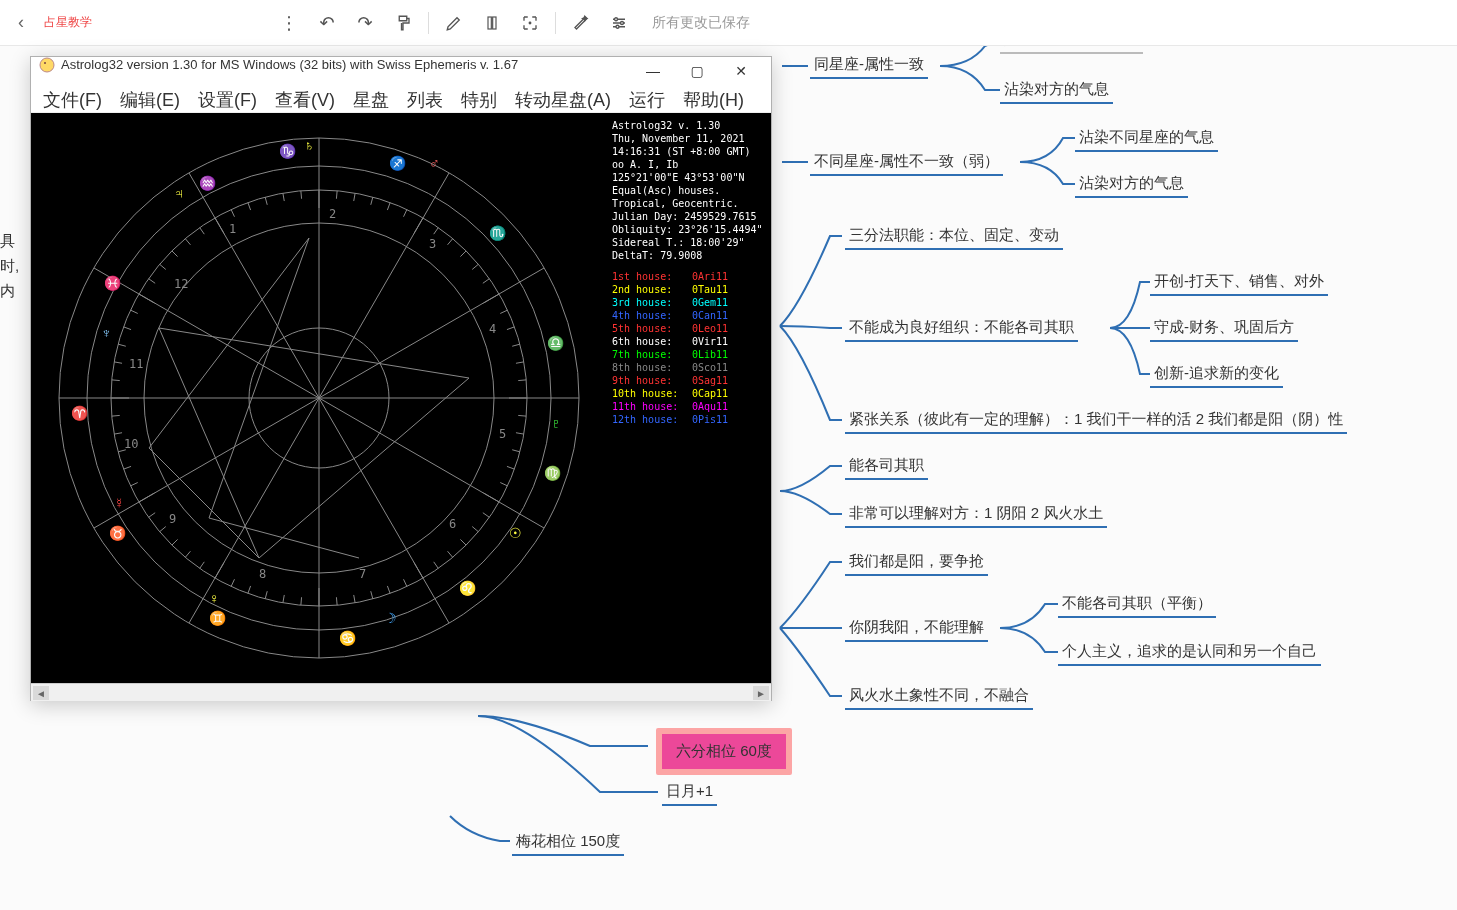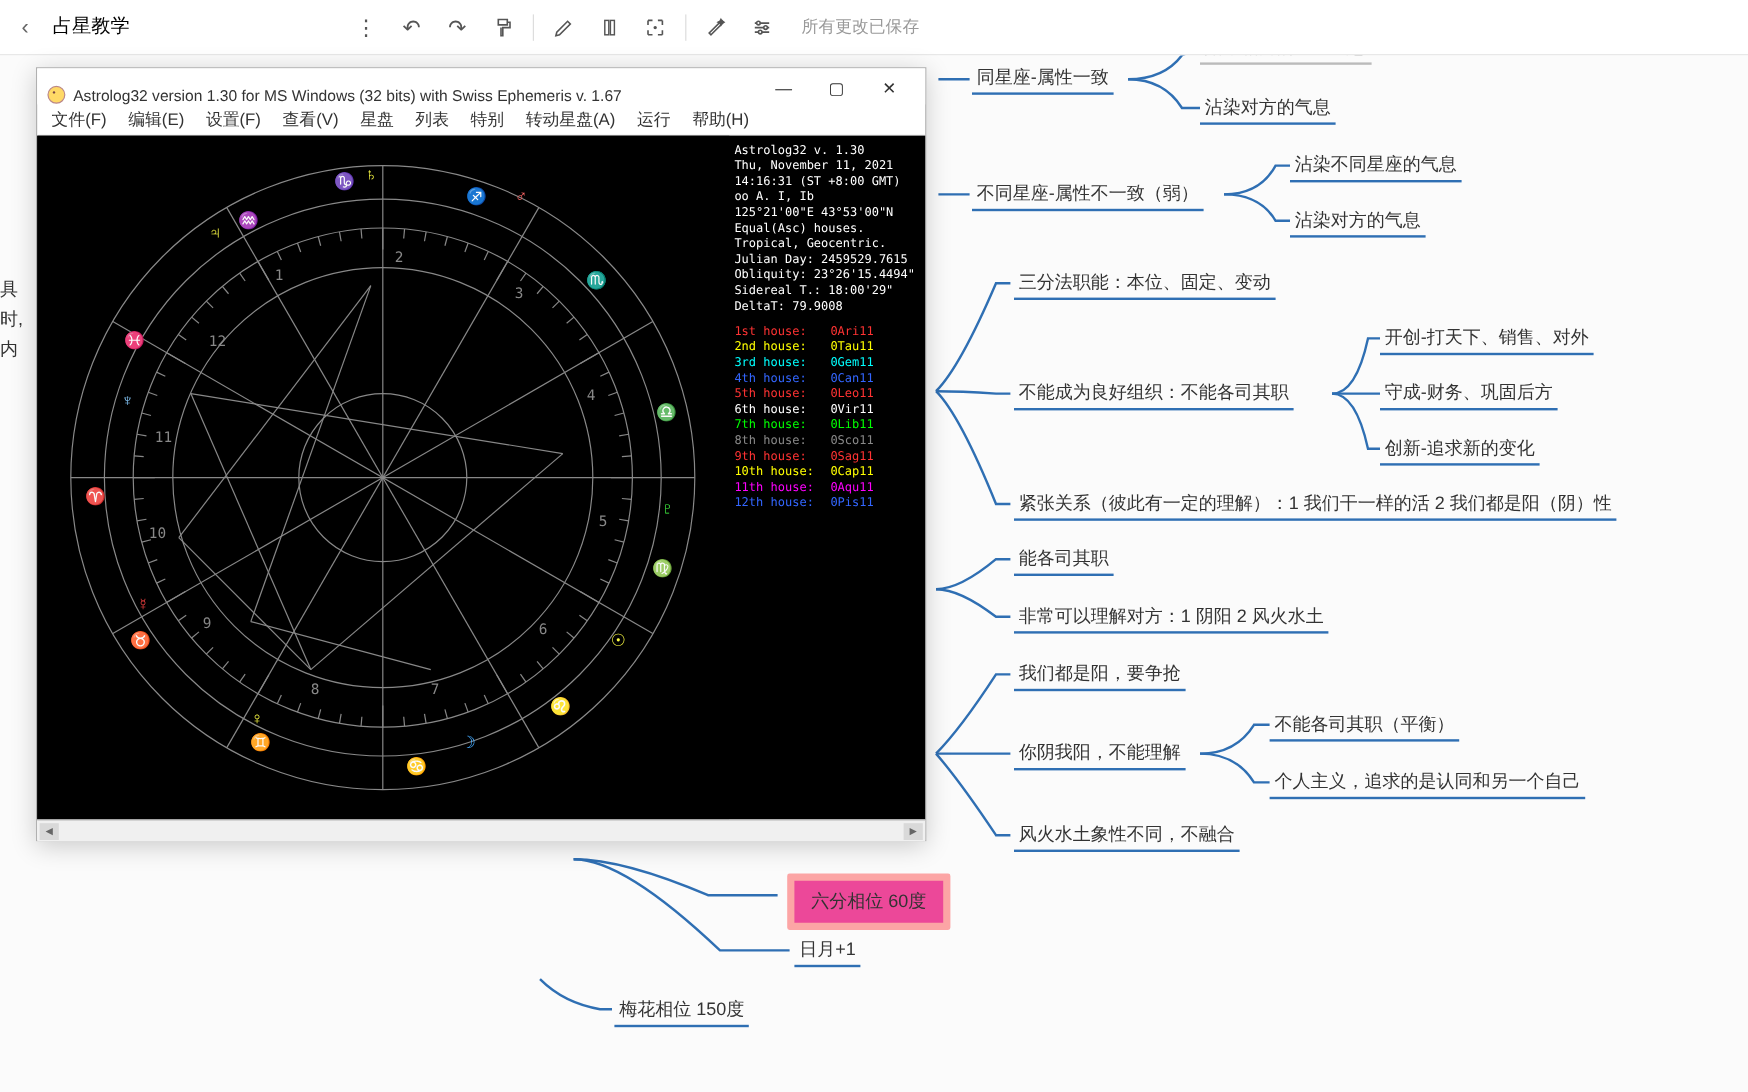--- a/index.html
+++ b/index.html
@@ -1,30 +1,30 @@
 <!DOCTYPE html>
 <html><head>
 <meta charset="utf-8">
 <style>
 *{margin:0;padding:0;box-sizing:border-box}
 body{width:1457px;height:910px;font-family:"Microsoft YaHei",Arial,sans-serif;font-size:15px;color:#333;background:#fff;overflow:hidden;position:relative}
 .topbar{width:100%;height:46px;border-bottom:1px solid #e8e8e8;display:flex;align-items:center;padding:0 10px;background:#fff;position:relative;z-index:5}
 .back-btn{font-size:18px;color:#666;padding:4px 8px;cursor:pointer}
-.page-title{font-size:16px;margin-left:12px;color:#000000}
+.page-title{font-size:12px;margin-left:12px;color:#ef4444}
 .toolgroup{display:flex;align-items:center;margin-left:180px;gap:4px}
 .tool-divider{width:1px;height:22px;background:#ddd;margin:0 4px}
 .tool-btn{width:34px;height:34px;display:flex;align-items:center;justify-content:center;cursor:pointer;border-radius:4px;color:#555;font-size:18px}
 .save-status{margin-left:16px;color:#999;font-size:14px}
 .canvas{position:absolute;top:46px;left:0;right:0;bottom:0;background:#fbfbfb}
 .win{position:absolute;top:10px;left:30px;width:742px;height:645px;background:#fff;box-shadow:0 4px 20px rgba(0,0,0,.2);border:1px solid #b0b0b0;z-index:10}
-.titlebar{height:30px;display:flex;align-items:flex-end;padding:0 8px;font-size:13px;background:#fff}
+.titlebar{height:30px;display:flex;align-items:flex-start;padding:0 8px;font-size:13px;background:#fff}
 .titlebar-icon{width:16px;height:16px;margin-right:6px}
 .win-ctrls{margin-left:auto;display:flex;gap:0}
 .win-ctrl{width:44px;height:28px;display:flex;align-items:center;justify-content:center;cursor:pointer;font-size:14px}
-.menubar{height:26px;display:flex;align-items:center;padding:0 6px;font-size:14px;gap:6px;border-bottom:1px solid #eee}
+.menubar{height:26px;display:flex;align-items:center;padding:0 6px;font-size:18px;gap:6px;border-bottom:1px solid #eee}
 .menu-item{padding:2px 6px;cursor:pointer}
 .astro-body{position:relative;height:570px;background:#000}
 .astro-sidebar{position:absolute;top:0;right:0;width:165px;height:100%;padding:6px 6px;font-family:monospace;font-size:10px;line-height:1.3;color:#fff}
 .scrollbar-h{height:18px;background:#f0f0f0;border-top:1px solid #ccc;position:relative}
 .scrollbar-h .thumb-l{position:absolute;left:2px;top:2px;width:16px;height:14px;background:#d9d9d9;display:flex;align-items:center;justify-content:center;font-size:10px;color:#666}
 .scrollbar-h .thumb-r{position:absolute;right:2px;top:2px;width:16px;height:14px;background:#d9d9d9;display:flex;align-items:center;justify-content:center;font-size:10px;color:#666}
 .white{color:#fff}.lime{color:#0f0}.red{color:#f33}.yellow{color:#ff0}.cyan{color:#0ff}.grey{color:#888}.blue{color:#36f}.mag{color:#f0f}
 .node{position:absolute;white-space:nowrap;font-size:15px;color:#333;padding:2px 4px}
 .node .ul{position:absolute;left:0;right:0;bottom:-3px;height:2px;background:#2f6fb3}
 .node-boxed{border:6px solid #fca5a5;background:#ec4899;padding:8px 14px;border-radius:2px}

